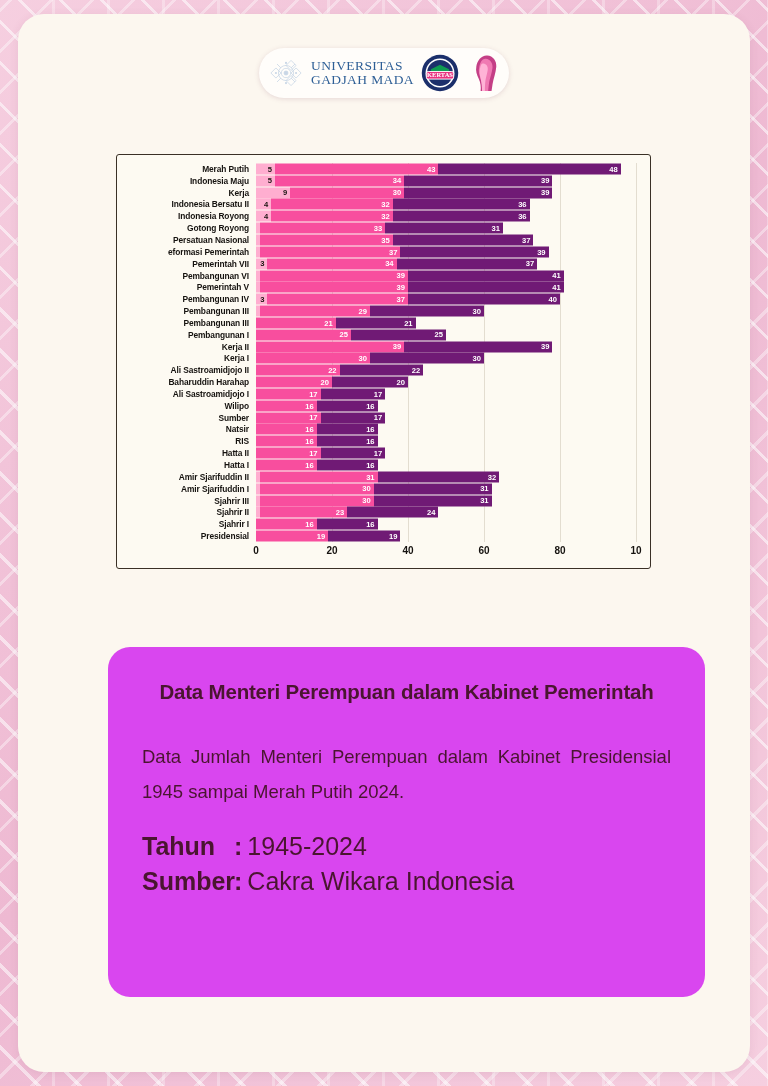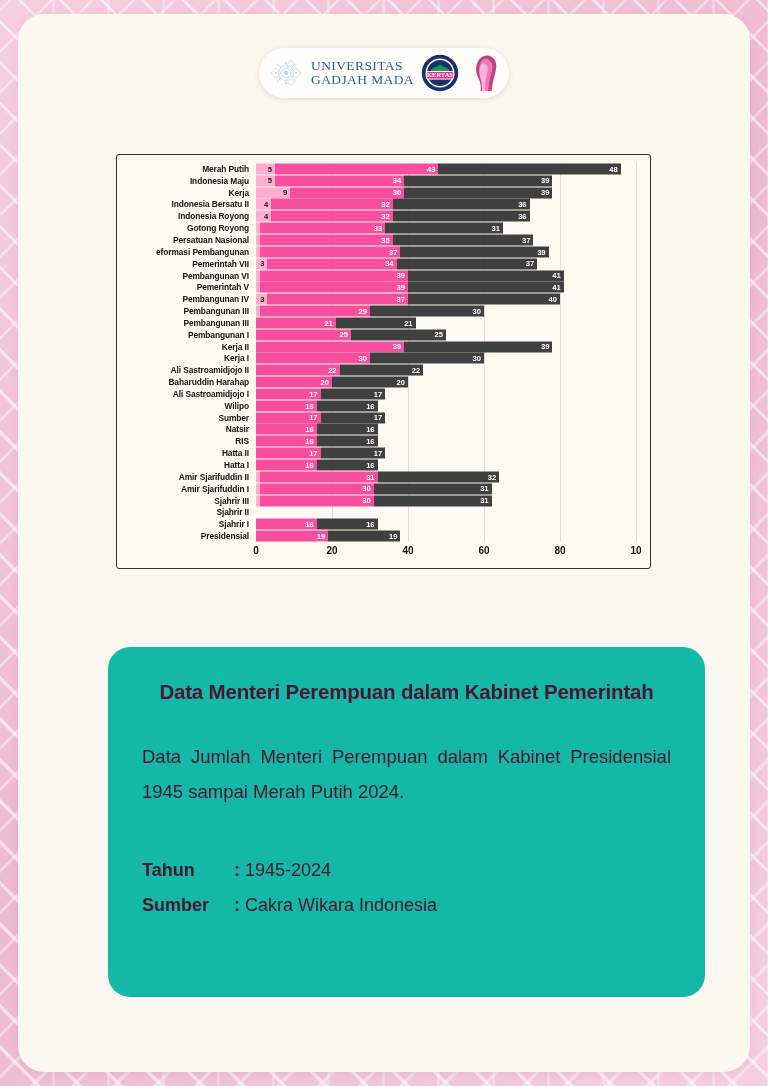--- a/index.html
+++ b/index.html
@@ -142,21 +142,21 @@
   }
   .seg {
     height: 100%;
     position: relative;
     display: flex;
     align-items: center;
     justify-content: flex-end;
   }
   .seg-1 { background: #ffaed0; }
   .seg-2 { background: #f84e9e; }
-  .seg-3 { background: #404040; }
+  .seg-3 { background: #701a75; }
   .seg-val {
     font-size: 7.6px;
     font-weight: bold;
     padding-right: 3px;
     color: #ffffff;
     line-height: 1;
     white-space: nowrap;
   }
   .seg-1 .seg-val { color: #1a1410; }
 
@@ -196,21 +196,21 @@
     white-space: nowrap;
   }
 
   
   #info-card {
     position: absolute;
     left: 90px;
     top: 633px;
     width: 597px;
     height: 350px;
-    background: #14b8a6;
+    background: #d946ef;
     border-radius: 22px;
     padding: 30px 34px;
   }
   #info-title {
     font-size: 20.5px;
     font-weight: bold;
     color: #4a1530;
     text-align: center;
     line-height: 30px;
     letter-spacing: -0.2px;
@@ -218,22 +218,22 @@
   }
   #info-body {
     margin-top: 32px;
     font-size: 18.5px;
     color: #4a1530;
     line-height: 35px;
     text-align: justify;
     text-align-last: left;
   }
   #info-meta {
-    margin-top: 44px;
-    font-size: 18px;
+    margin-top: 20px;
+    font-size: 25px;
     color: #4a1530;
     line-height: 35px;
   }
   .meta-row { display: flex; align-items: baseline; }
   .meta-key {
     font-weight: bold;
     width: 92px;
     flex: 0 0 92px;
   }
   .meta-colon { font-weight: bold; padding-right: 5px; }
@@ -404,21 +404,21 @@
                 <div class="seg seg-2" style="width: 35%;">
                   <span class="seg-val">35</span>
                 </div>
                 <div class="seg seg-3" style="width: 37%;">
                   <span class="seg-val">37</span>
                 </div>
               </div>
             </div>
           </div>
           <div class="chart-row">
-            <div class="row-label">eformasi Pembangunan</div>
+            <div class="row-label">eformasi Pemerintah</div>
             <div class="row-track">
               <div class="bars">
                 <div class="seg seg-1" style="width: 1%;"></div>
                 <div class="seg seg-2" style="width: 37%;">
                   <span class="seg-val">37</span>
                 </div>
                 <div class="seg seg-3" style="width: 39%;">
                   <span class="seg-val">39</span>
                 </div>
               </div>
@@ -704,20 +704,31 @@
                   <span class="seg-val">30</span>
                 </div>
                 <div class="seg seg-3" style="width: 31%;">
                   <span class="seg-val">31</span>
                 </div>
               </div>
             </div>
           </div>
           <div class="chart-row">
             <div class="row-label">Sjahrir II</div>
+            <div class="row-track">
+              <div class="bars">
+                <div class="seg seg-1" style="width: 1%;"></div>
+                <div class="seg seg-2" style="width: 23%;">
+                  <span class="seg-val">23</span>
+                </div>
+                <div class="seg seg-3" style="width: 24%;">
+                  <span class="seg-val">24</span>
+                </div>
+              </div>
+            </div>
           </div>
           <div class="chart-row">
             <div class="row-label">Sjahrir I</div>
             <div class="row-track">
               <div class="bars">
                 <div class="seg seg-2" style="width: 16%;">
                   <span class="seg-val">16</span>
                 </div>
                 <div class="seg seg-3" style="width: 16%;">
                   <span class="seg-val">16</span>

